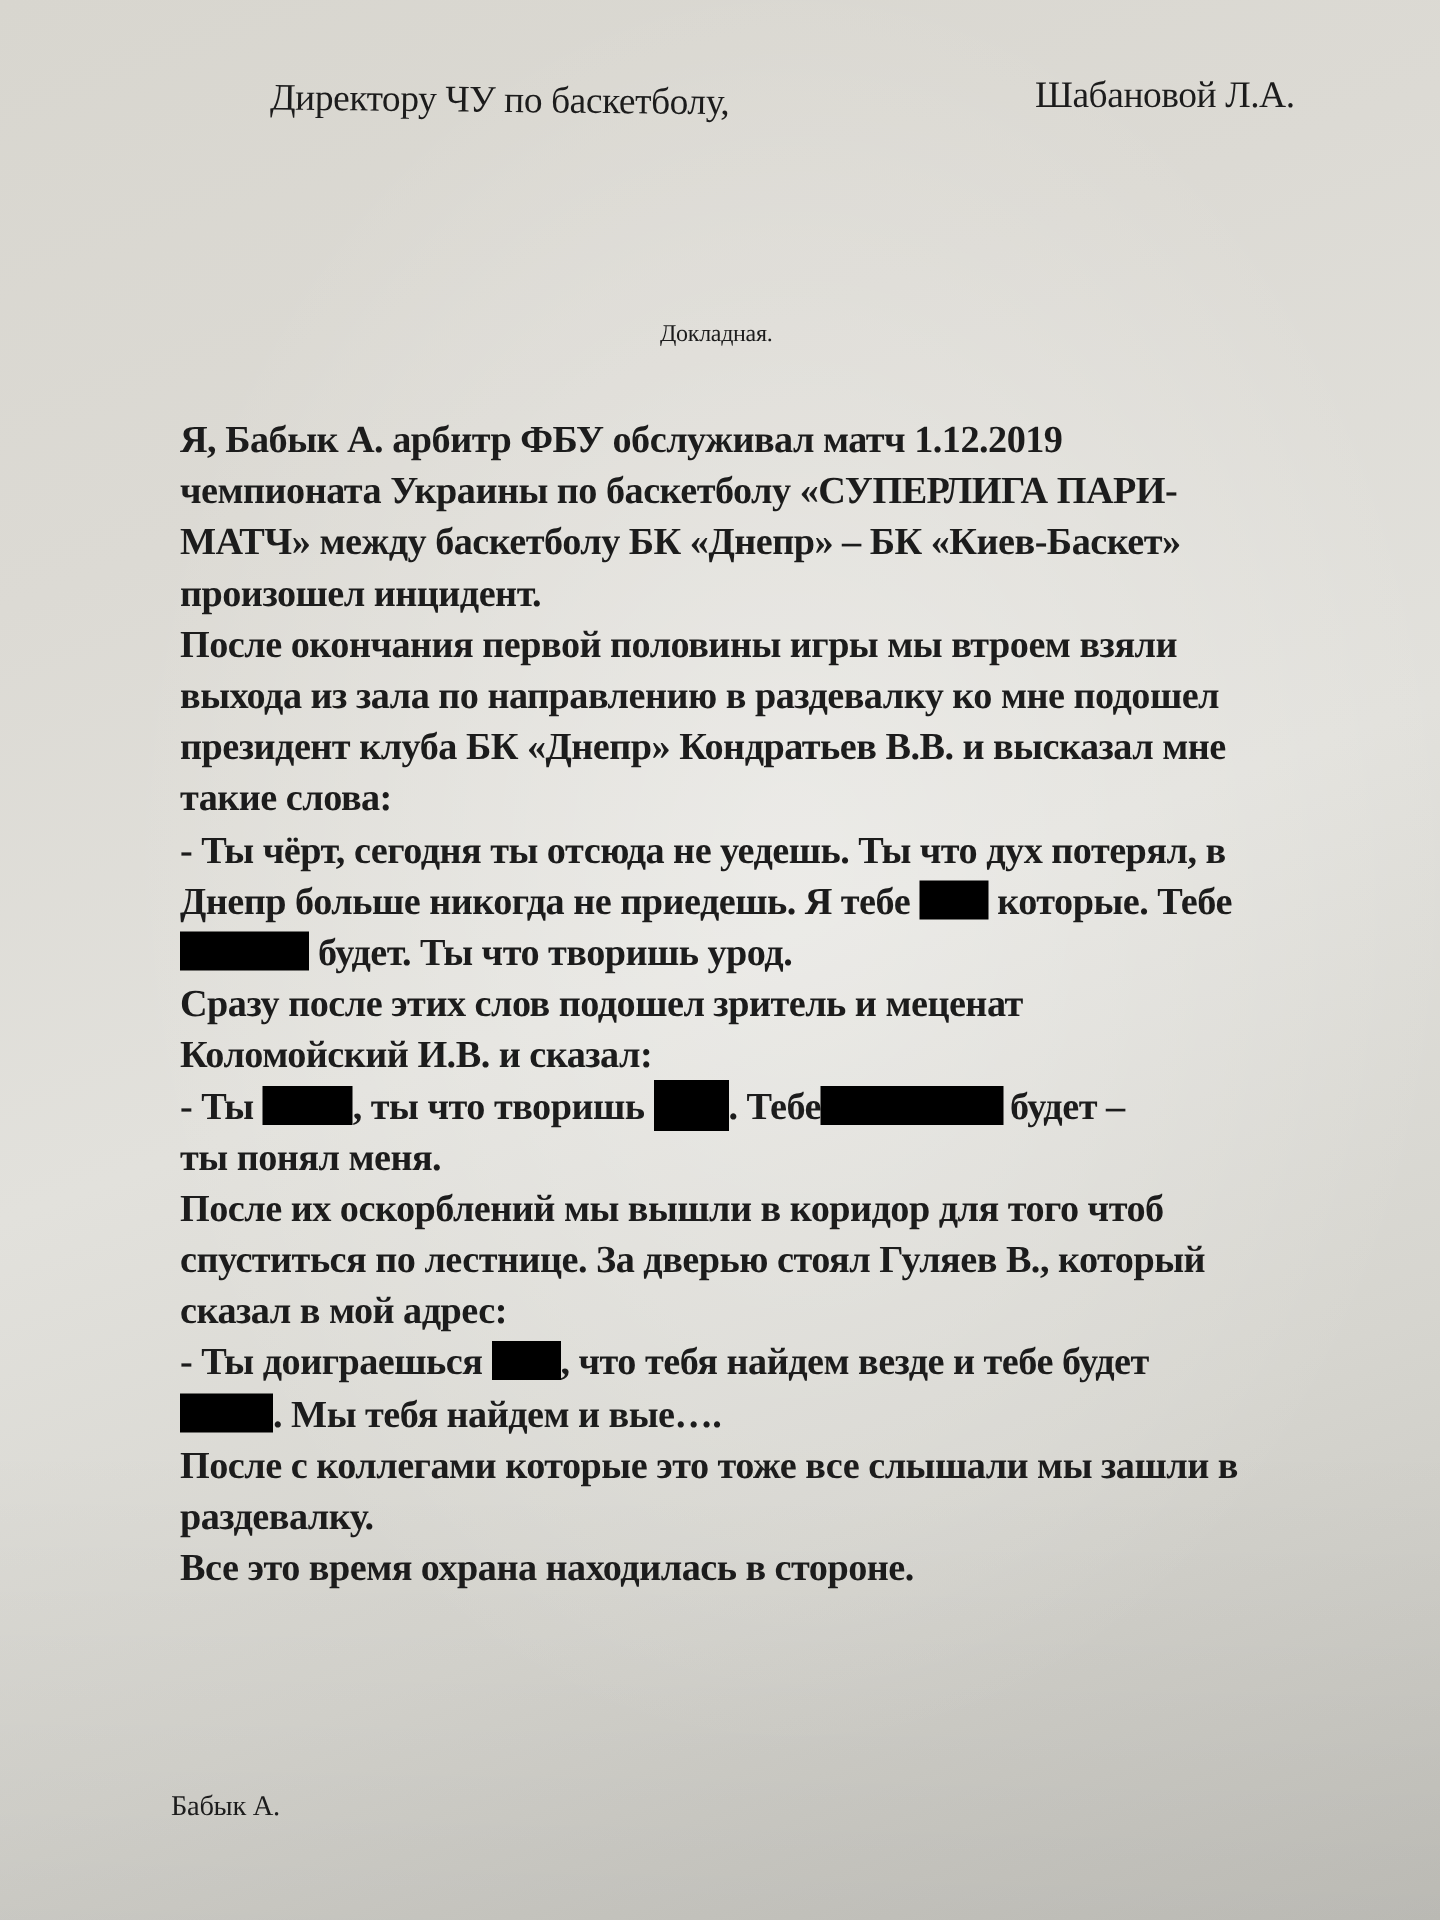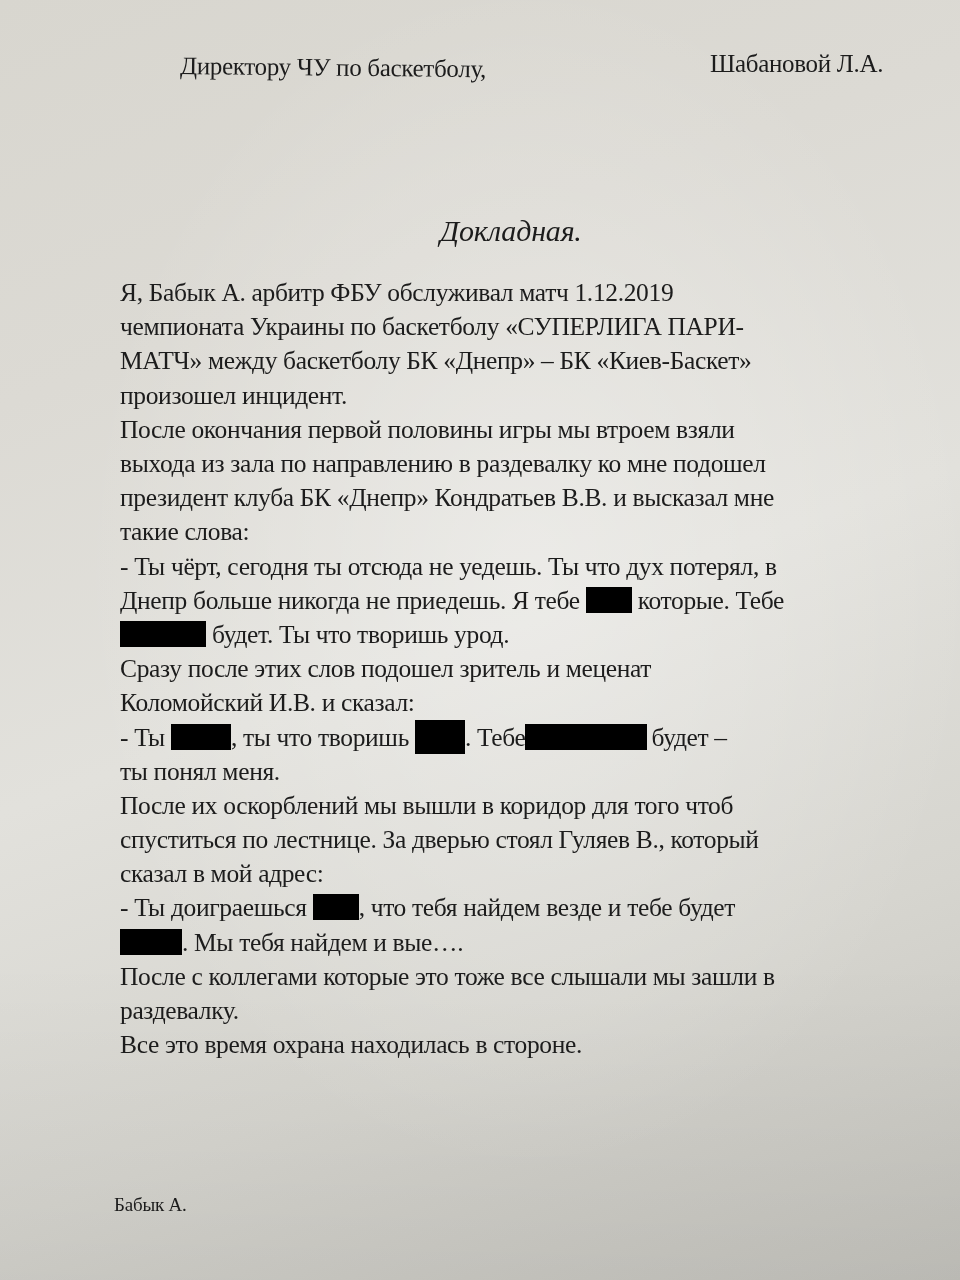--- a/index.html
+++ b/index.html
@@ -30,43 +30,42 @@
       letter-spacing: -0.3px;
       transform: rotate(0.6deg);
       transform-origin: left center;
     }
     .header-right {
       position: absolute;
       left: 690px;
       top: 50px;
       font-size: 25px;
       letter-spacing: -0.3px;
-      margin-left: 20px;
     }
     .title {
       position: absolute;
       left: 440px;
       top: 214px;
-      font-size: 30px;
+      font-size: 16px;
       letter-spacing: -0.2px;
-      font-style: italic;
     }
     .body-text {
       position: absolute;
       left: 120px;
       top: 276px;
       width: 780px;
       font-size: 25.5px;
       line-height: 34.2px;
       letter-spacing: -0.35px;
     }
     .line {
       display: block;
       white-space: nowrap;
       height: 34.2px;
+      font-weight: bold;
     }
     .redact {
       display: inline-block;
       background: #000;
       vertical-align: -4px;
       height: 26px;
     }
     .signature {
       position: absolute;
       left: 114px;

